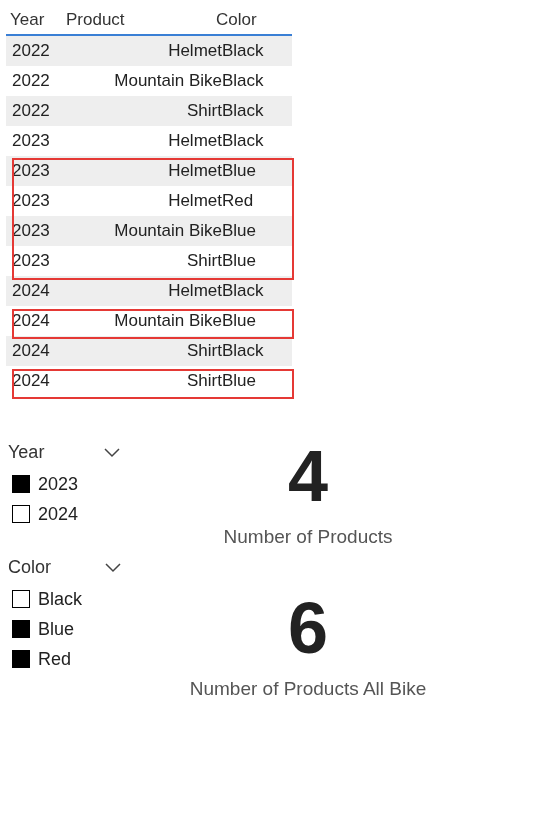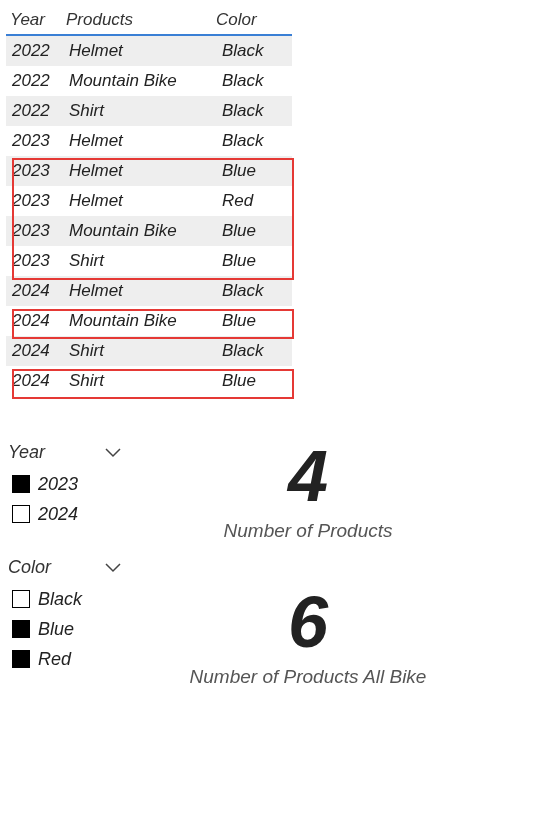--- a/index.html
+++ b/index.html
@@ -7,21 +7,20 @@
     padding: 0;
     background: #fff;
     font-family: "Segoe UI", Arial, sans-serif;
     color: #222;
     width: 537px;
   }
   .wrap {
     width: 468px;
     position: relative;
     padding: 6px 0 30px 0;
-    font-style: italic;
   }
 
   
   .tbl {
     width: 286px;
     margin-left: 6px;
     position: relative;
     font-size: 17px;
   }
   .tbl .head {
@@ -38,21 +37,21 @@
   .col-color  { width: 60px;  }
   .tbl .row {
     display: flex;
     height: 30px;
     line-height: 30px;
     padding-left: 6px;
     white-space: nowrap;
   }
   .tbl .row:nth-child(odd) { background: #eeeeee; }
   .tbl .row .col-year   { width: 57px; }
-  .tbl .row .col-product{ width: 153px; }
+  .tbl .row .col-product{ width: 153px; text-align: right; }
   .tbl .row .col-color  { width: 60px; }
 
   
   .hl {
     position: absolute;
     left: 6px;
     width: 278px;
     border: 2px solid #e53935;
     pointer-events: none;
   }
@@ -110,32 +109,32 @@
   }
   .card-big {
     font-size: 72px;
     font-weight: 600;
     line-height: 1;
     color: #222;
   }
   .card-label {
     font-size: 19px;
     color: #555;
-    margin-top: 8px;
+    margin-top: 14px;
   }
 </style>
 </head>
 <body>
 
 <div class="wrap">
 
   <div class="tbl">
     <div class="head">
       <span class="col-year">Year</span>
-      <span class="col-product">Products</span>
+      <span class="col-product">Product</span>
       <span class="col-color">Color</span>
     </div>
     <div class="rows" id="rows">
         <div class="row">
           <span class="col-year">2022</span>
           <span class="col-product">Helmet</span>
           <span class="col-color">Black</span>
         </div>
         <div class="row">
           <span class="col-year">2022</span>

